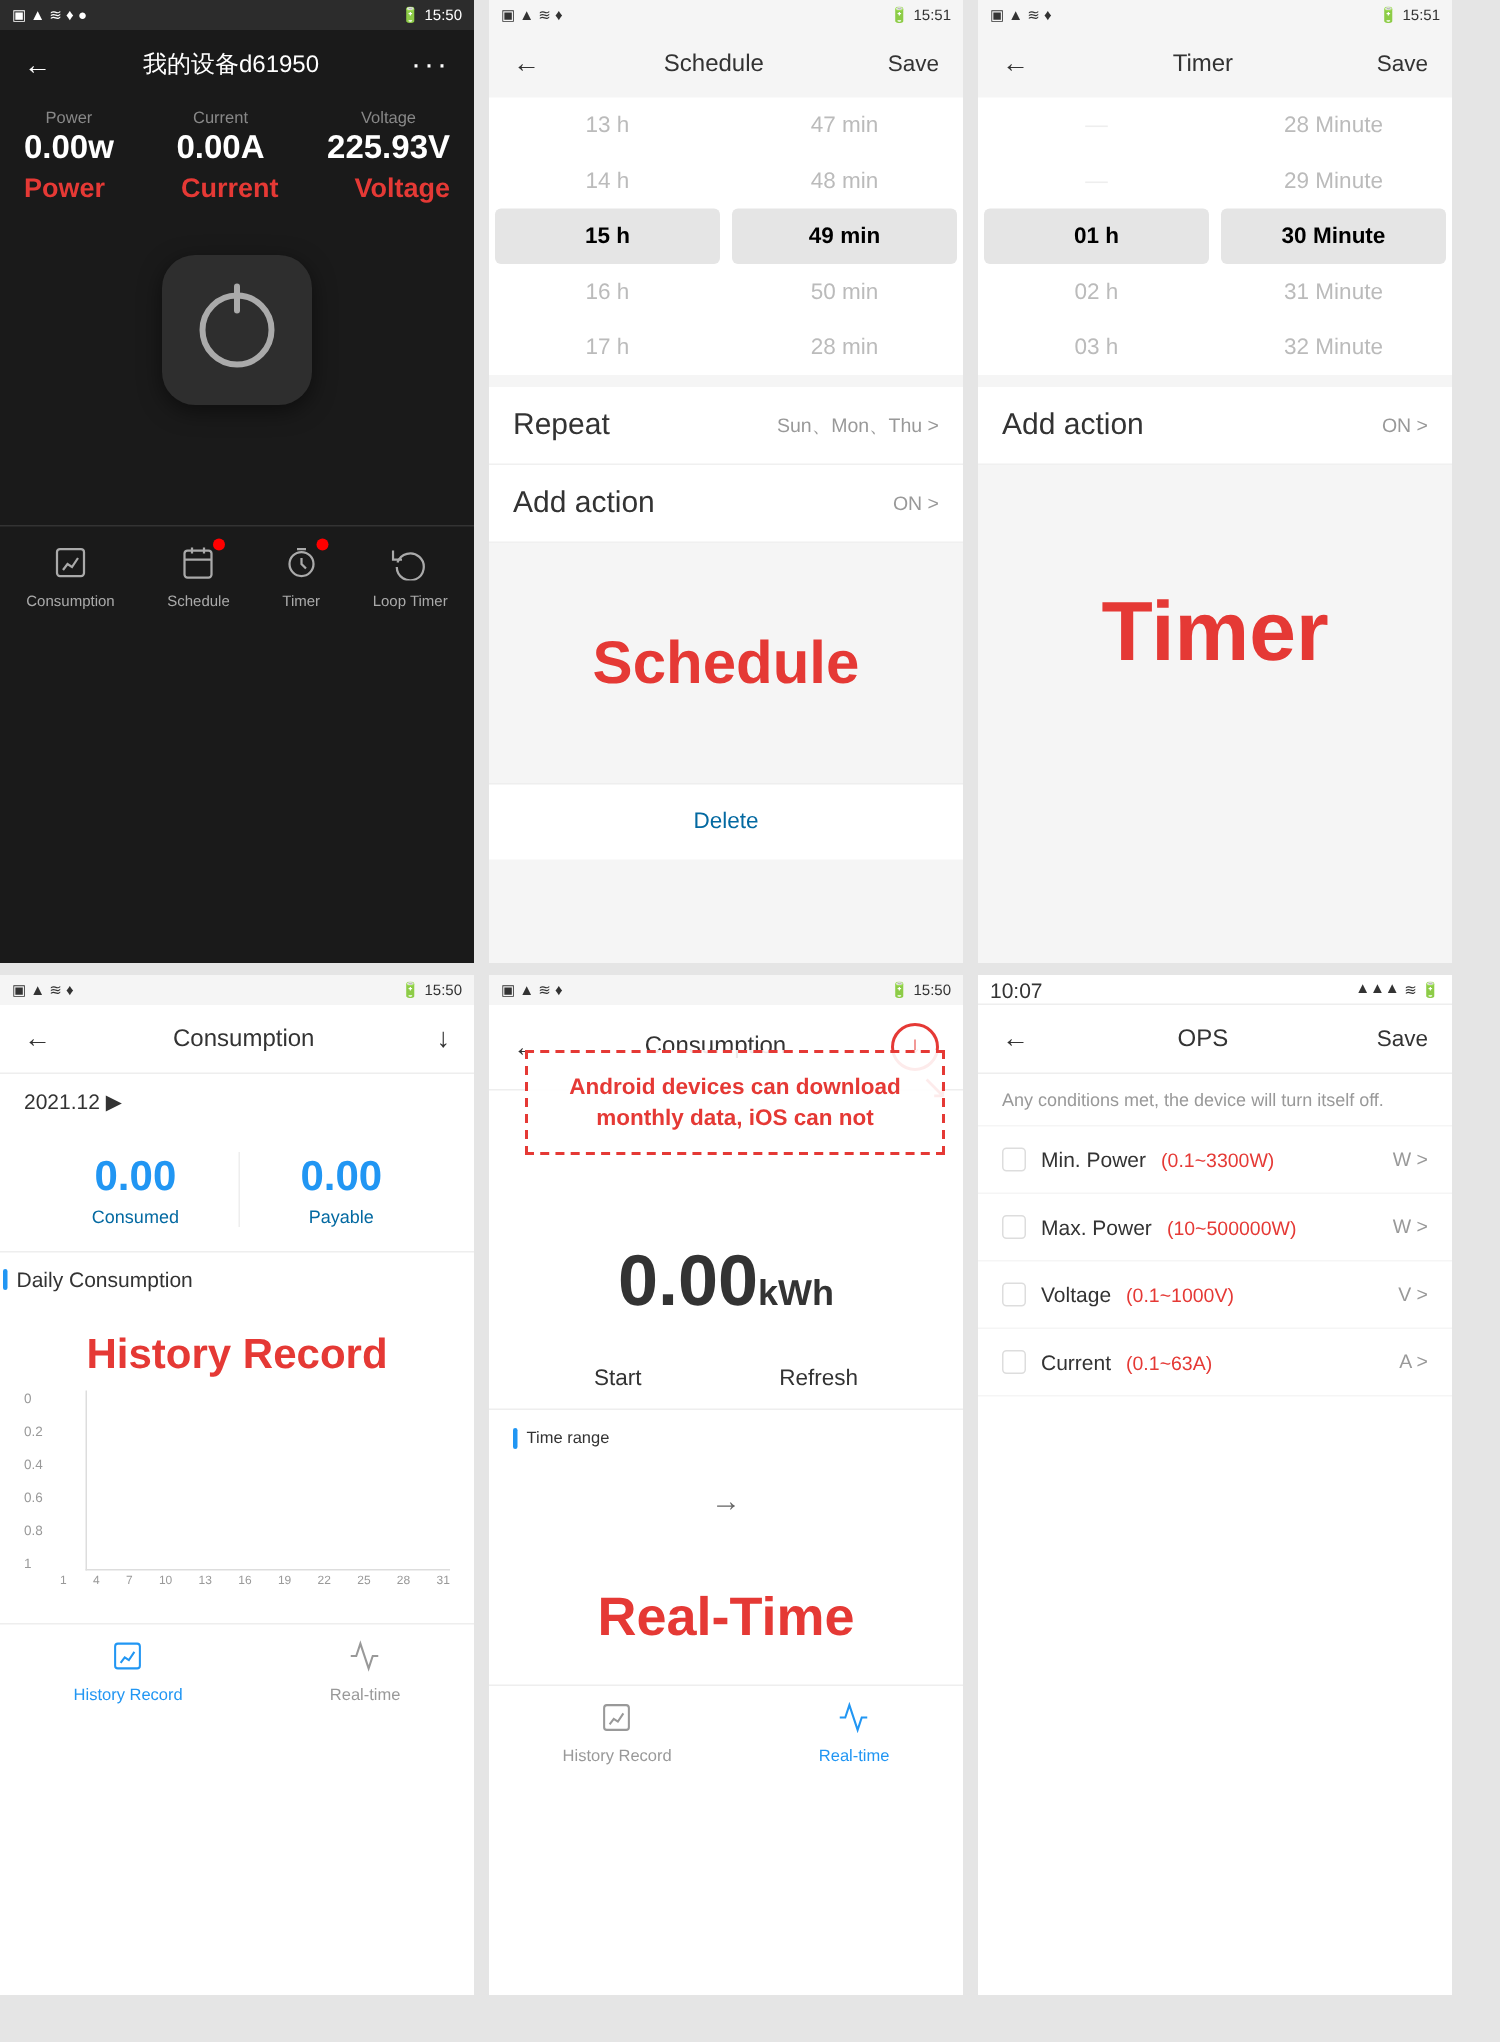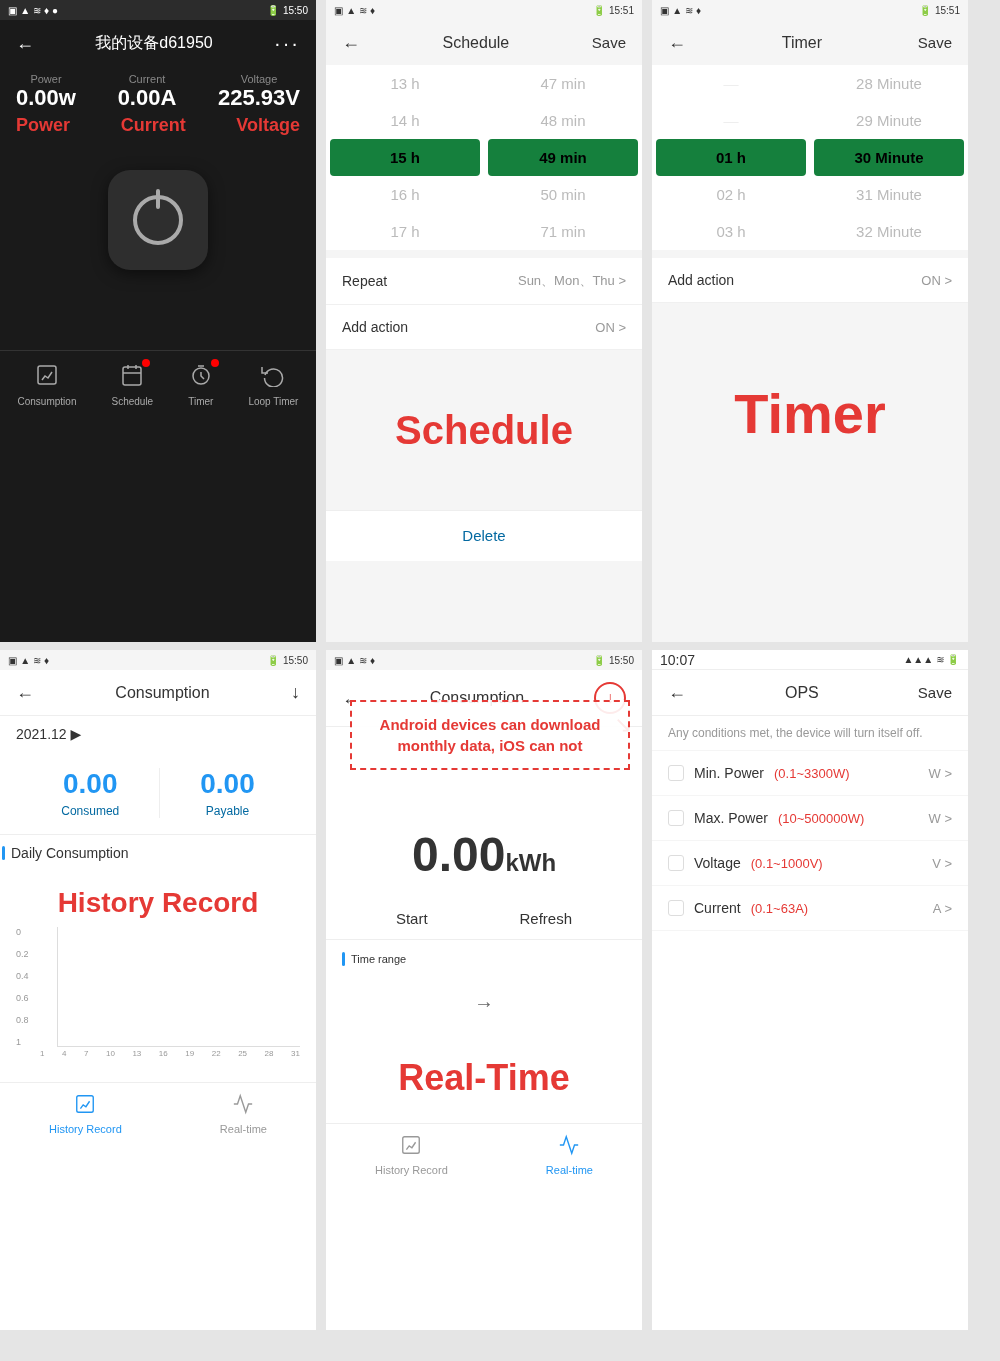--- a/index.html
+++ b/index.html
@@ -81,25 +81,25 @@
     
     .schedule-screen { background: #f5f5f5; height: 642px; }
     .schedule-header { display: flex; align-items: center; justify-content: space-between; padding: 12px 16px; background: #f5f5f5; }
     .sch-back { font-size: 18px; color: #333; }
     .sch-title { font-size: 16px; font-weight: 500; color: #333; }
     .sch-save { font-size: 15px; color: #333; font-weight: 500; }
 
     .time-picker { background: #fff; display: flex; justify-content: space-around; padding: 0; overflow: hidden; }
     .time-col { flex: 1; text-align: center; }
     .time-item { padding: 10px 0; font-size: 15px; color: #bbb; }
-    .time-item-selected { font-weight: bold; color: #000; background: #15803d; border-radius: 4px; margin: 0 4px; }
+    .time-item-selected { font-weight: bold; color: #000; background: #e5e5e5; border-radius: 4px; margin: 0 4px; }
 
     .settings-list { background: #fff; margin-top: 8px; }
     .settings-row { display: flex; align-items: center; justify-content: space-between; padding: 14px 16px; border-bottom: 1px solid #f0f0f0; }
-    .settings-label { font-size: 14px; color: #333; }
+    .settings-label { font-size: 20px; color: #333; }
     .settings-value { font-size: 13px; color: #999; display: flex; align-items: center; gap: 2px; }
 
     .schedule-preview { display: flex; align-items: center; justify-content: center; height: 160px; }
     .schedule-preview-text { font-size: 40px; font-weight: bold; color: #e53935; }
 
     .delete-btn { text-align: center; padding: 16px; background: #fff; border-top: 1px solid #eee; }
     .delete-text { color: #0369a1; font-size: 15px; }
 
     
     .consumption2-screen { background: #fff; height: 680px; margin-top: 8px; position: relative; }
@@ -123,21 +123,21 @@
     .realtime-text { font-size: 36px; font-weight: bold; color: #e53935; text-align: center; padding: 16px 0; }
 
     
     .timer-screen { background: #f5f5f5; height: 642px; }
 
     
     .ops-screen { background: #fff; height: 680px; margin-top: 8px; }
     .ops-header { display: flex; align-items: center; justify-content: space-between; padding: 12px 16px; border-bottom: 1px solid #eee; }
     .ops-note { padding: 10px 16px; font-size: 12px; color: #999; border-bottom: 1px solid #f5f5f5; }
 
-    .ops-row { display: flex; align-items: flex-end; justify-content: space-between; padding: 14px 16px; border-bottom: 1px solid #f5f5f5; }
+    .ops-row { display: flex; align-items: flex-start; justify-content: space-between; padding: 14px 16px; border-bottom: 1px solid #f5f5f5; }
     .ops-left { display: flex; align-items: center; gap: 10px; }
     .ops-checkbox { width: 16px; height: 16px; border: 1px solid #ddd; border-radius: 3px; }
     .ops-name { font-size: 14px; color: #333; }
     .ops-range { font-size: 13px; color: #e53935; font-weight: 500; }
     .ops-unit { font-size: 13px; color: #999; }
 
     
     .download-icon-container { position: relative; display: inline-block; }
     .download-circle { width: 32px; height: 32px; border-radius: 50%; border: 2px solid #e53935; display: flex; align-items: center; justify-content: center; color: #e53935; font-size: 16px; }
     .download-arrow-big { position: absolute; top: 30px; left: 20px; font-size: 28px; color: #e53935; }
@@ -333,21 +333,21 @@
         <div class="time-item">14 h</div>
         <div class="time-item time-item-selected">15 h</div>
         <div class="time-item">16 h</div>
         <div class="time-item">17 h</div>
       </div>
       <div class="time-col">
         <div class="time-item">47 min</div>
         <div class="time-item">48 min</div>
         <div class="time-item time-item-selected">49 min</div>
         <div class="time-item">50 min</div>
-        <div class="time-item">71 min</div>
+        <div class="time-item">28 min</div>
       </div>
     </div>
     <div class="settings-list">
       <div class="settings-row">
         <span class="settings-label">Repeat</span>
         <span class="settings-value">Sun、Mon、Thu &gt;</span>
       </div>
       <div class="settings-row">
         <span class="settings-label">Add action</span>
         <span class="settings-value">ON &gt;</span>

